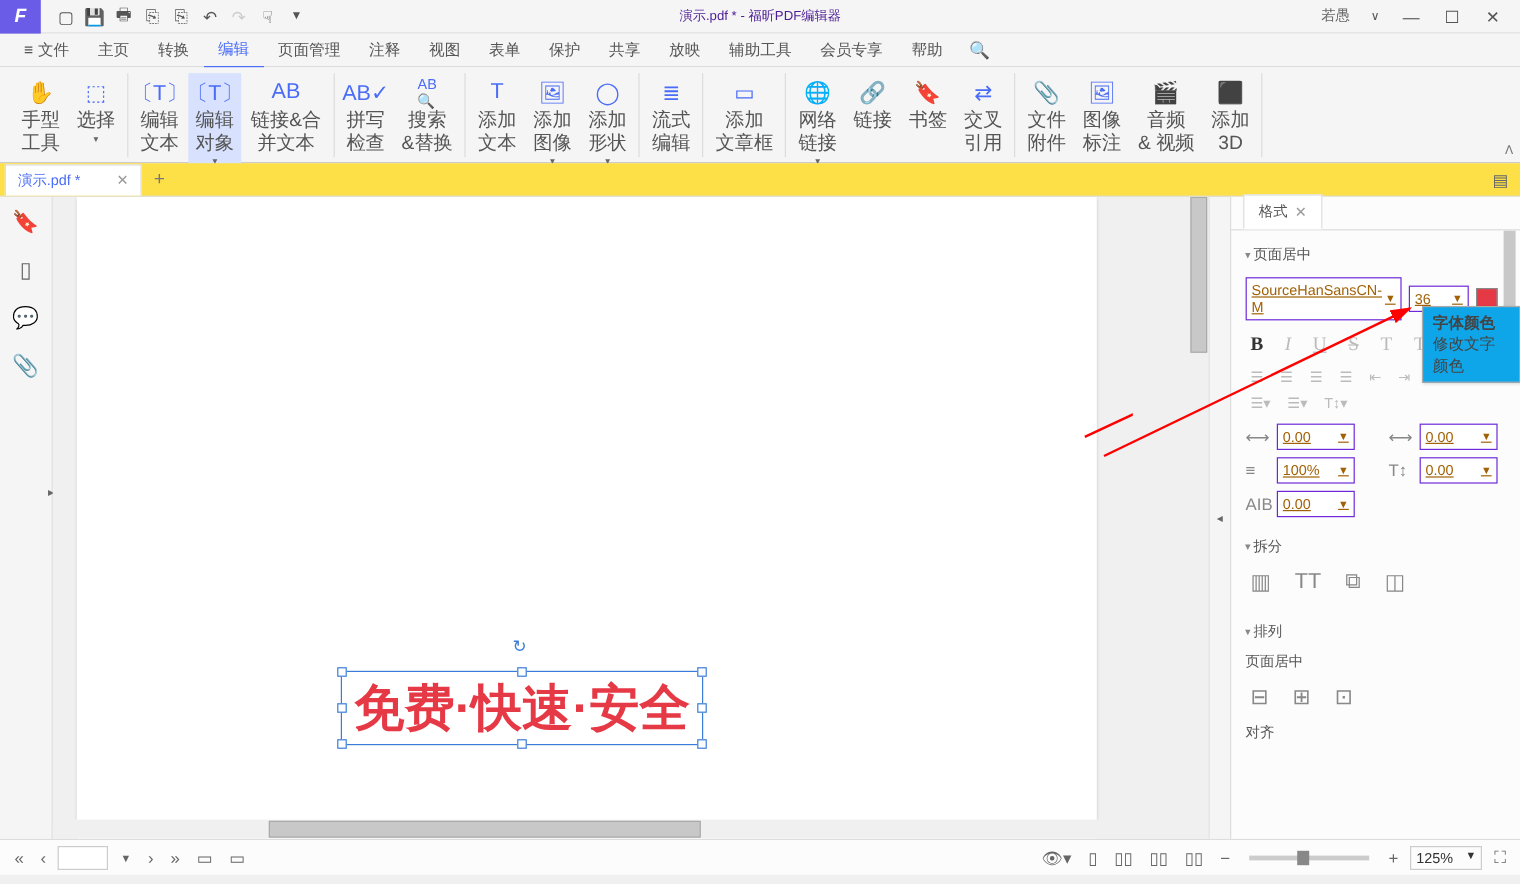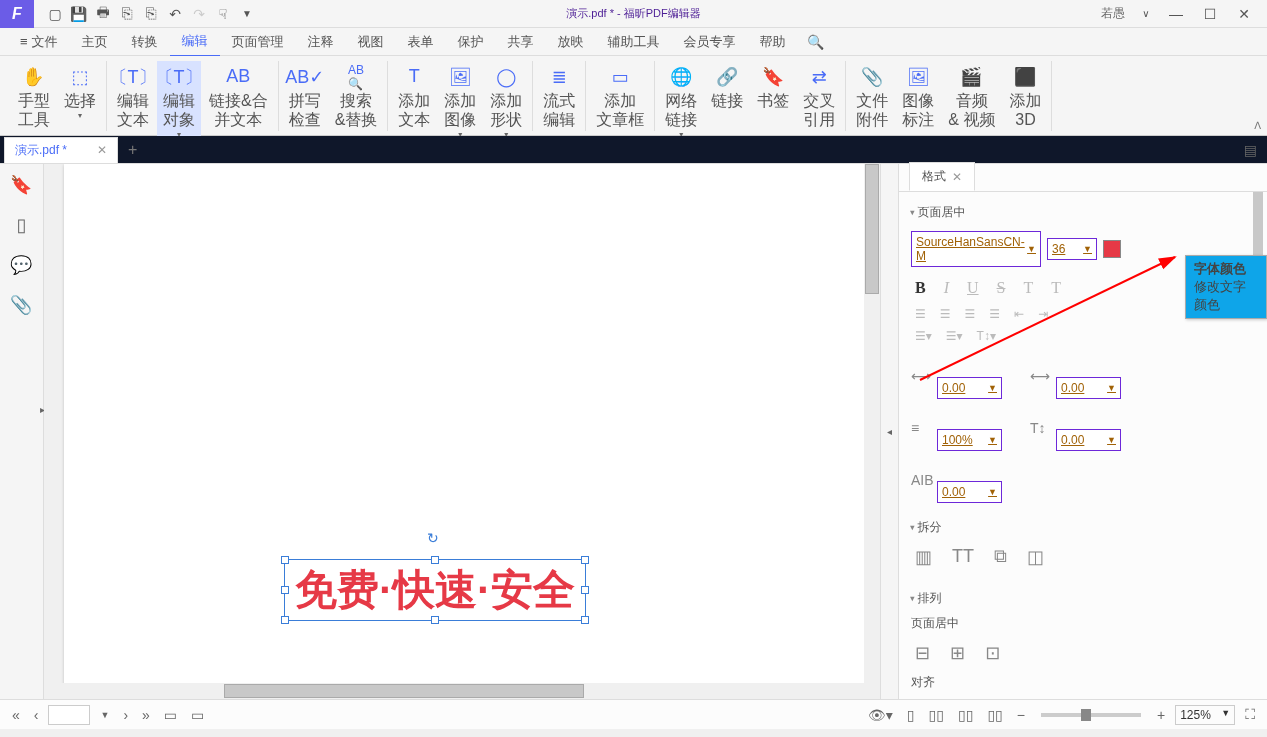--- a/index.html
+++ b/index.html
@@ -26,21 +26,21 @@
 .rib-group { display: flex; gap: 2px; padding: 0 4px; border-right: 1px solid #ddd; height: 70px; align-items: flex-start; }
 .rib-group:last-child { border-right: none; }
 .rib-btn { display: flex; flex-direction: column; align-items: center; justify-content: flex-start; padding: 4px 6px; min-width: 36px; cursor: pointer; color: #555; }
 .rib-btn.active { background: #d8e2ff; }
 .rib-icon { width: 24px; height: 24px; display: flex; align-items: center; justify-content: center; font-size: 18px; color: #4a6cf7; margin-bottom: 2px; }
 .rib-label { font-size: 16px; text-align: center; line-height: 1.2; white-space: pre; }
 .rib-drop { font-size: 8px; margin-top: 1px; color: #666; }
 .collapse-arrow { position: absolute; right: 6px; bottom: 4px; font-size: 10px; color: #777; }
 
 
-.tabbar { height: 28px; background: #0f172a; display: flex; align-items: center; border-bottom: 1px solid #ddd; padding-left: 4px; position: relative; }
+.tabbar { height: 28px; background: #fde047; display: flex; align-items: center; border-bottom: 1px solid #ddd; padding-left: 4px; position: relative; }
 .doc-tab { background: white; border: 1px solid #ddd; border-bottom: none; padding: 4px 10px; display: flex; align-items: center; gap: 30px; color: #4a6cf7; font-size: 12px; }
 .tab-close { color: #999; cursor: pointer; }
 .new-tab { padding: 0 10px; font-size: 16px; color: #777; cursor: pointer; }
 .tab-right-icons { position: absolute; right: 6px; display: flex; gap: 6px; }
 
 
 .main { display: flex; height: 535px; }
 .left-sidebar { width: 44px; background: #f5f5f5; border-right: 1px solid #ddd; display: flex; flex-direction: column; align-items: center; padding-top: 10px; gap: 18px; position: relative; }
 .side-icon { font-size: 18px; color: #666; cursor: pointer; }
 .side-expand { position: absolute; top: 240px; right: -2px; font-size: 10px; color: #666; }
@@ -60,40 +60,40 @@
 .h-bl { bottom: -4px; left: -4px; } .h-br { bottom: -4px; right: -4px; }
 .h-tm { top: -4px; left: 50%; margin-left: -4px; } .h-bm { bottom: -4px; left: 50%; margin-left: -4px; }
 .h-ml { top: 50%; left: -4px; margin-top: -4px; } .h-mr { top: 50%; right: -4px; margin-top: -4px; }
 .rot-handle { position: absolute; top: -30px; left: 50%; margin-left: -8px; width: 16px; height: 16px; color: #3a7dd8; font-size: 14px; }
 
 
 .arrow-svg { position: absolute; pointer-events: none; }
 
 
 .right-dock { width: 18px; background: #f5f5f5; border-left: 1px solid #ddd; display: flex; align-items: center; justify-content: center; }
-.right-panel { width: 369px; background: #fcfcfc; border-left: 1px solid #ddd; display: flex; flex-direction: column; position: relative; }
+.right-panel { width: 242px; background: #fcfcfc; border-left: 1px solid #ddd; display: flex; flex-direction: column; position: relative; }
 .rp-tabs { height: 28px; display: flex; align-items: flex-end; padding-left: 10px; border-bottom: 1px solid #ddd; }
 .rp-tab { padding: 5px 12px; background: white; border: 1px solid #ddd; border-bottom: 1px solid white; font-size: 12px; color: #555; display: flex; align-items: center; gap: 6px; }
 .rp-body { flex: 1; overflow-y: auto; padding: 8px 12px; position: relative; }
 .rp-scroll { position: absolute; right: 2px; top: 0; width: 12px; height: 100%; }
 .rp-thumb { position: absolute; top: 0; width: 10px; height: 120px; background: #c8c8c8; }
 .rp-section { margin-bottom: 12px; }
 .rp-head { color: #555; font-size: 12px; padding: 4px 0; cursor: pointer; }
 .rp-head::before { content: "▸ "; display: inline-block; transform: rotate(90deg); font-size: 9px; margin-right: 2px; color: #888; }
 .form-row { display: flex; gap: 6px; margin: 6px 0; align-items: center; }
 .select-box { border: 1px solid #6d28d9; background: white; padding: 3px 4px; display: flex; align-items: center; justify-content: space-between; font-size: 12px; color: #a16207; text-decoration: underline; }
 .font-sel { width: 130px; } .size-sel { width: 50px; }
 .color-swatch { width: 18px; height: 18px; background: #e63946; border: 1px solid #888; cursor: pointer; }
 .style-row { display: flex; gap: 18px; padding: 6px 4px; color: #bbb; font-size: 16px; }
 .style-btn { cursor: pointer; font-family: Georgia, serif; }
 .style-btn.active { color: #333; }
 .align-row { display: flex; gap: 14px; padding: 4px; color: #bbb; }
 .num-row { display: flex; gap: 8px; align-items: center; margin: 6px 0; }
 .num-icon { width: 18px; color: #888; font-size: 14px; }
-.num-sel { width: 65px; margin-top: 24px; }
+.num-sel { width: 65px; }
 .split-row { display: flex; gap: 20px; padding: 6px 4px; color: #888; font-size: 18px; }
 
 
 .tooltip { position: absolute; background: #0ea5e9; border: 1px solid #aaa; padding: 4px 8px; font-size: 13px; color: #444; z-index: 100; box-shadow: 1px 1px 3px rgba(0,0,0,0.2); }
 
 
 .statusbar { height: 30px; background: #fcfcfc; border-top: 1px solid #ddd; display: flex; align-items: center; padding: 0 8px; gap: 6px; }
 .sb-btn { color: #666; cursor: pointer; padding: 2px 4px; font-size: 14px; }
 .page-input { width: 42px; border: 1px solid #ccc; padding: 2px 20px; font-size: 12px; }
 .sb-spacer { flex: 1; }

